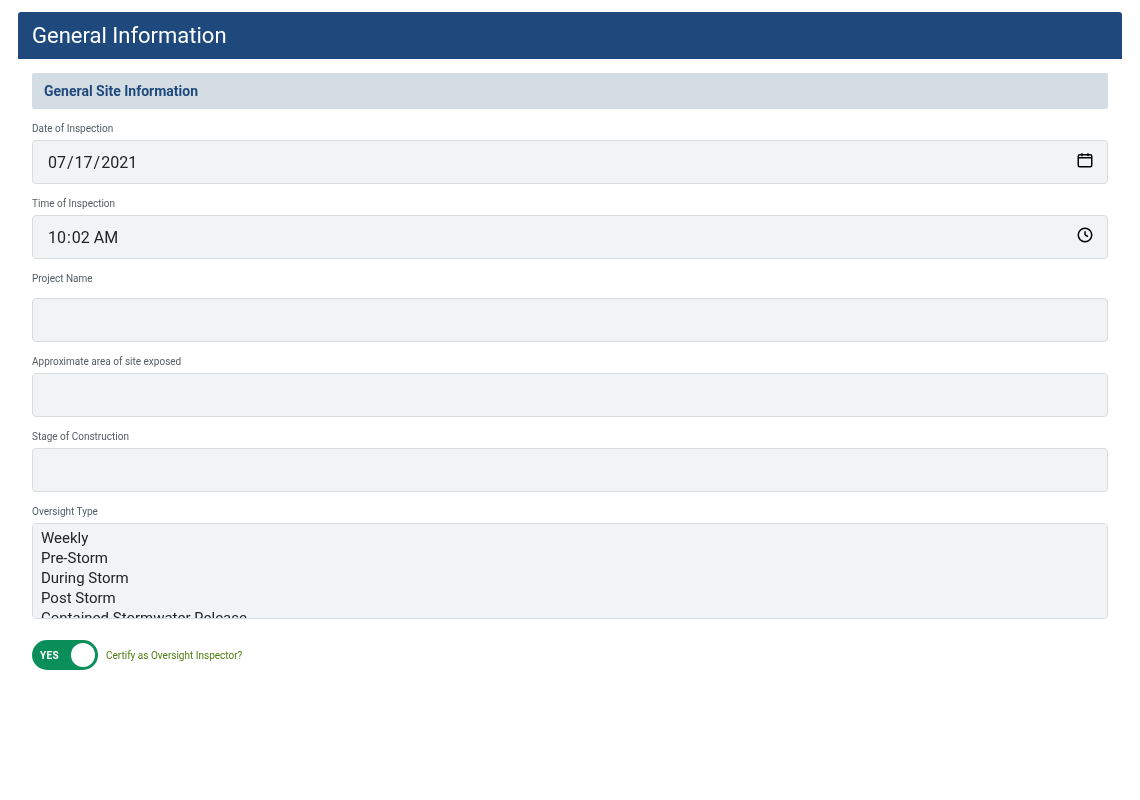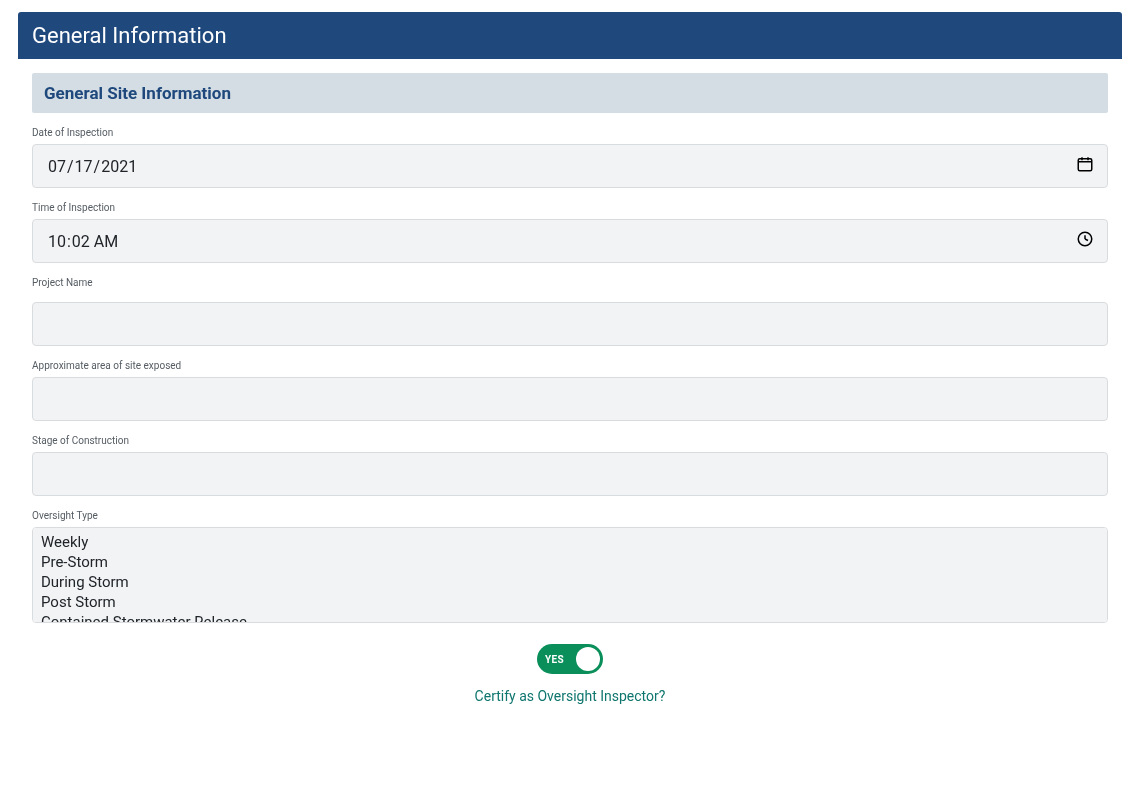--- a/index.html
+++ b/index.html
@@ -19,21 +19,21 @@
       font-weight: 400;
     }
     .panel-body {
       background: #fff;
       padding: 14px;
     }
     .sub-header {
       background: #d3dde3;
       color: #1f497d;
       font-weight: 700;
-      font-size: 17px;
+      font-size: 14px;
       padding: 10px 12px;
       border-radius: 2px;
       margin-bottom: 14px;
     }
     .form-group {
       margin-bottom: 14px;
     }
     .form-label {
       display: block;
       color: #555c63;
@@ -64,23 +64,22 @@
       padding: 4px 6px;
       font-size: 15px;
       overflow-y: auto;
     }
     select.form-control.multi option {
       padding: 1px 2px;
     }
     .toggle-row {
       display: flex;
       align-items: center;
-      gap: 14px;
+      gap: 8px;
       margin-top: 21px;
-      flex-direction: column;
     }
     .toggle {
       position: relative;
       width: 66px;
       height: 30px;
       background: #0a8f5b;
       border-radius: 15px;
       cursor: pointer;
       display: flex;
       align-items: center;
@@ -95,22 +94,22 @@
       border-radius: 50%;
     }
     .toggle .lbl {
       color: #fff;
       font-size: 10px;
       font-weight: 700;
       margin-left: 8px;
       letter-spacing: 0.3px;
     }
     .toggle-text {
-      color: #0f766e;
-      font-size: 14px;
+      color: #4d7c0f;
+      font-size: 10px;
     }
     
     input[type="date"].form-control, input[type="time"].form-control {
       appearance: none;
       -webkit-appearance: none;
     }
     input[type="date"].form-control::-webkit-calendar-picker-indicator,
     input[type="time"].form-control::-webkit-calendar-picker-indicator {
       opacity: 0;
     }

